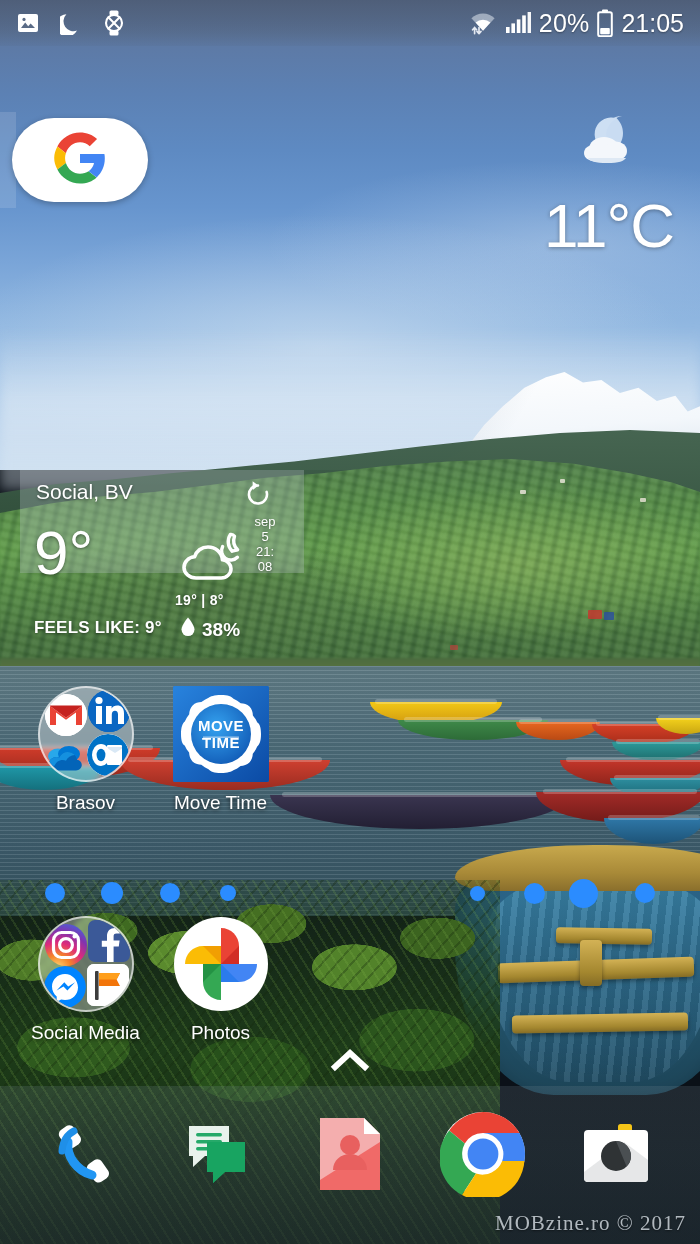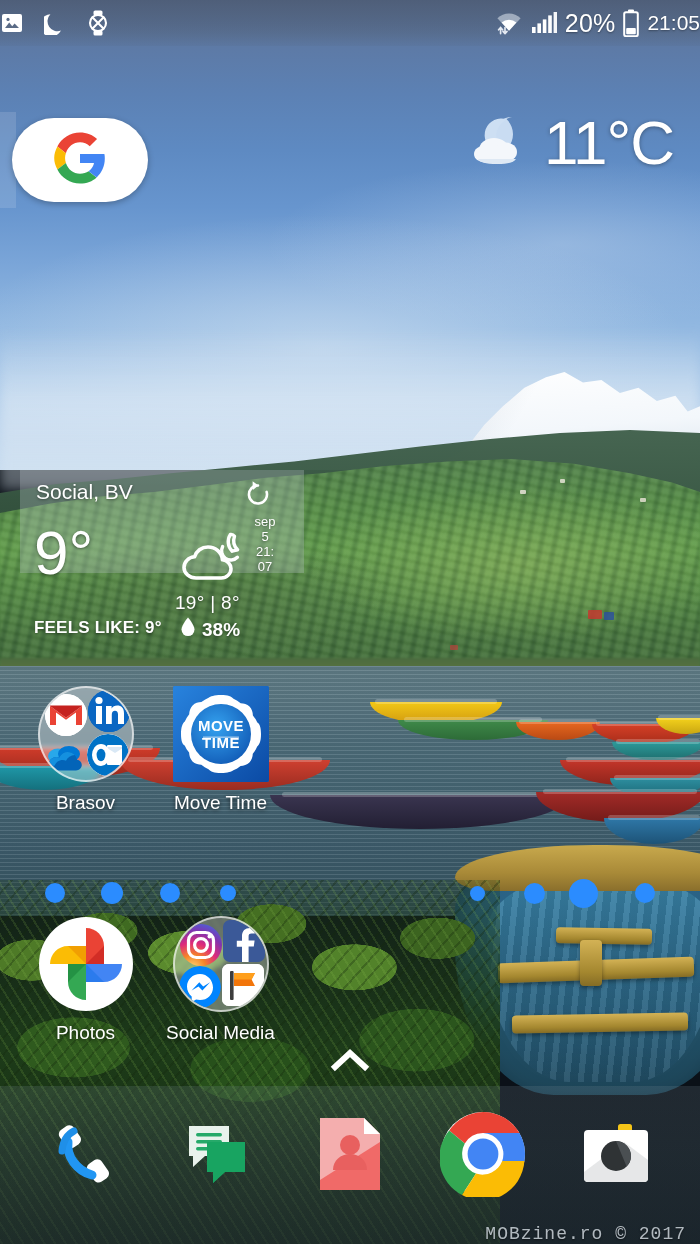--- a/index.html
+++ b/index.html
@@ -160,29 +160,29 @@
       repeating-linear-gradient(-48deg, rgba(20,40,12,.30) 0 2px, rgba(0,0,0,0) 2px 11px);
   }
   .wp-darkbottom {
     top: 1090px; height: 154px;
     background: linear-gradient(180deg, rgba(18,30,34,0) 0%, rgba(18,30,34,.35) 40%, rgba(14,24,28,.62) 100%);
   }
 
   
   #statusbar {
     position: absolute; top:0; left:0; width:700px; height:46px;
-    display:flex; align-items:center; padding: 0 0;
+    display:flex; align-items:center; padding: 0 16px;
     color:#fff;
     background: linear-gradient(180deg, rgba(62,76,100,.62) 0%, rgba(72,88,112,.38) 70%, rgba(80,96,120,.12) 100%);
     z-index: 40;
   }
   .sb-left { display:flex; align-items:center; gap:20px; }
   .sb-right { margin-left:auto; display:flex; align-items:center; gap:8px; }
   .sb-text { font-size:25px; font-weight:400; letter-spacing:.2px; text-shadow:0 1px 2px rgba(0,0,0,.35); }
-  .sb-clock { font-size:21px; font-weight:400; text-shadow:0 1px 2px rgba(0,0,0,.35); }
+  .sb-clock { font-size:25px; font-weight:400; text-shadow:0 1px 2px rgba(0,0,0,.35); }
   .ico { display:block; }
 
   
   #gwidget {
     position:absolute; top:118px; left:12px; width:136px; height:84px;
     background:#fff; border-radius:42px;
     display:flex; align-items:center; justify-content:center;
     box-shadow: 0 2px 6px rgba(0,0,0,.28);
     z-index: 20;
   }
@@ -191,21 +191,21 @@
     background: rgba(255,255,255,.13);
     z-index:19;
   }
 
   
   #topweather {
     position:absolute; top:112px; right:26px; z-index:20;
     text-align:right; color:#fff;
     text-shadow: 0 1px 4px rgba(0,0,0,.35);
   }
-  .tw-row { display:flex; align-items:center; justify-content:space-between; gap:14px; }
+  .tw-row { display:flex; align-items:center; justify-content:space-between; gap:23px;flex-direction:column; }
   .tw-temp { font-size:62px; font-weight:300; line-height:1; letter-spacing:-1px; }
   .tw-date { margin-top:12px; font-size:19px; font-weight:400; letter-spacing:.6px; }
 
   
   #wxwidget {
     position:absolute; top:470px; left:20px; width:284px; height:174px;
     z-index: 20; color:#fff;
     text-shadow: 0 1px 3px rgba(0,0,0,.45);
   }
   #wxwidget-bg {
@@ -214,21 +214,21 @@
     z-index: 19;
   }
   .wx-city { position:absolute; top:10px; left:16px; font-size:21px; font-weight:400; }
   .wx-refresh { position:absolute; top:8px; left:225px; }
   .wx-stamp {
     position:absolute; top:44px; left:222px; width:46px;
     font-size:13px; line-height:15px; text-align:center; font-weight:400;
   }
   .wx-temp { position:absolute; top:52px; left:14px; font-size:62px; font-weight:300; line-height:1; }
   .wx-icon { position:absolute; top:62px; left:158px; }
-  .wx-hilo { position:absolute; top:122px; left:155px; font-size:19px; font-weight:400; letter-spacing:.3px; }
+  .wx-hilo { position:absolute; top:122px; left:155px; font-size:14px; font-weight:700; letter-spacing:.3px; }
   .wx-feels { position:absolute; top:148px; left:14px; font-size:17px; font-weight:700; letter-spacing:.2px; }
   .wx-rain { position:absolute; top:146px; left:160px; display:flex; align-items:center; gap:6px; font-size:19px; font-weight:700; }
 
   
   #appgrid { position:absolute; top:686px; left:0; width:700px; z-index:22; }
   .app-row { display:flex; padding-left:18px; }
   .app-cell { width:135px; display:flex; flex-direction:column; align-items:center; }
   .app-icon-wrap { width:96px; height:96px; position:relative; }
   .app-label {
     margin-top:10px; font-size:19px; color:#fff; font-weight:400;
@@ -255,23 +255,23 @@
   #dock {
     position:absolute; bottom:0; left:0; width:700px; height:158px;
     background: linear-gradient(180deg, rgba(120,138,150,.20) 0%, rgba(100,118,132,.16) 100%);
     display:flex; align-items:center; justify-content:space-around;
     padding: 0 18px 18px; z-index:30;
   }
   .dock-item { width:96px; height:96px; display:flex; align-items:center; justify-content:center; }
 
   
   #watermark {
-    position:absolute; right:14px; bottom:0; z-index:35;
-    font-family: Liberation Mono, monospace;
-    font-size:18px; color:rgba(222,230,236,.78);
+    position:absolute; right:14px; bottom:8px; z-index:35;
+    font-family: Liberation Serif, serif;
+    font-size:21px; color:rgba(222,230,236,.78);
     letter-spacing:1px; text-shadow:0 1px 2px rgba(0,0,0,.5);
   }
 </style>
 </head>
 <body>
 
 <div id="screen">
 
   <div>
     <div class="wp wp-sky"></div>
@@ -417,21 +417,21 @@
       <svg width="26" height="30" viewBox="0 0 26 30">
         <path d="M13 7.5a9 9 0 1 0 8.6 6.4" fill="none" stroke="#fff" stroke-width="2.6" stroke-linecap="round"></path>
         <path d="M7.6 3.2L13.4 7.6 7.8 12" fill="#fff"></path>
       </svg>
     </div>
 
     <div class="wx-stamp">
       <div>sep</div>
       <div>5</div>
       <div>21:</div>
-      <div>07</div>
+      <div>08</div>
     </div>
 
     <div class="wx-temp">9°</div>
 
     <div class="wx-icon">
       <svg width="72" height="56" viewBox="0 0 72 56">
         <path d="M56.5 4.2c-1.6 4.6-.6 9.9 3.1 13.6l-5.4 1.4c-4.6-4.6-5.2-11.6-1.8-16.8 1.2-.2 2.7-.1 4.1 1.8z" fill="none" stroke="#fff" stroke-width="3.4" stroke-linejoin="round"></path>
         <path d="M44.6 14.6a9.2 9.2 0 0 0 14.8 10.6" fill="none" stroke="#fff" stroke-width="3.4" stroke-linecap="round"></path>
         <path d="M18 46c-6.6 0-12-4.7-12-10.6 0-5.6 4.6-10.2 10.6-10.6C18.2 19.2 23.6 15 30 15c7.6 0 13.8 5.6 14.4 12.8 4.8.6 8.6 4.4 8.6 9 0 5-4.4 9.2-9.8 9.2z" fill="none" stroke="#fff" stroke-width="3.6" stroke-linejoin="round"></path>
       </svg>
@@ -520,84 +520,84 @@
           </svg>
         </div>
         <div class="app-label">Move Time</div>
       </div>
     </div>
 
     <div class="app-row" style="margin-top:102px;">
 
       <div class="app-cell">
         <div class="app-icon-wrap">
+          <div class="folder">
+
+            <div class="mini" style="left:5px;top:6px;">
+              <svg width="42" height="42" viewBox="0 0 42 42">
+                <defs>
+                  <radialGradient id="ig" cx="0.3" cy="1.05" r="1.1">
+                    <stop offset="0" stop-color="#FFD776"></stop>
+                    <stop offset=".28" stop-color="#F58529"></stop>
+                    <stop offset=".55" stop-color="#DD2A7B"></stop>
+                    <stop offset=".8" stop-color="#8134AF"></stop>
+                    <stop offset="1" stop-color="#515BD4"></stop>
+                  </radialGradient>
+                </defs>
+                <rect width="42" height="42" rx="12" fill="url(#ig)"></rect>
+                <rect x="8.5" y="8.5" width="25" height="25" rx="8" fill="none" stroke="#fff" stroke-width="3.2"></rect>
+                <circle cx="21" cy="21" r="6.4" fill="none" stroke="#fff" stroke-width="3.2"></circle>
+                <circle cx="29.6" cy="12.4" r="2.1" fill="#fff"></circle>
+              </svg>
+            </div>
+
+            <div class="mini-sq" style="left:48px;top:2px;">
+              <svg width="42" height="42" viewBox="0 0 42 42">
+                <rect width="42" height="42" rx="5" fill="#3b5998"></rect>
+                <path d="M25.6 42V26.4h5.2l.8-6h-6v-3.8c0-1.8.5-3 3-3h3.2V8.2c-.6-.1-2.5-.3-4.8-.3-4.8 0-8 2.9-8 8.2v4.6h-5.2v6h5.2V42z" fill="#fff"></path>
+              </svg>
+            </div>
+
+            <div class="mini" style="left:4px;top:48px;">
+              <svg width="42" height="42" viewBox="0 0 42 42">
+                <circle cx="21" cy="21" r="21" fill="#0084FF"></circle>
+                <path d="M21 8c-7.4 0-13 5.5-13 12.6 0 4 1.8 7.6 4.7 9.9V36l4.4-2.4c1.2.3 2.5.5 3.9.5 7.4 0 13-5.5 13-12.6S28.4 8 21 8z" fill="#fff"></path>
+                <path d="M12.6 24.5l7.7-8.2 3.9 4.1 6.9-4.1-7.7 8.2-3.9-4.1z" fill="#0084FF"></path>
+              </svg>
+            </div>
+
+            <div class="mini-sq" style="left:47px;top:46px;background:#fff;">
+              <svg width="42" height="42" viewBox="0 0 42 42">
+                <rect width="42" height="42" rx="4" fill="#fff"></rect>
+                <rect x="8" y="7" width="3.6" height="29" rx="1" fill="#3d3d3d"></rect>
+                <path d="M12 9h21l-3.4 6.4L33 22H12z" fill="#F2750A"></path>
+                <path d="M12 9h21l-3.4 6.4H12z" fill="#FF9F1C"></path>
+              </svg>
+            </div>
+          </div>
+        </div>
+        <div class="app-label">Social Media</div>
+      </div>
+
+      <div class="app-cell">
+        <div class="app-icon-wrap">
           <svg width="96" height="96" viewBox="0 0 96 96">
             <circle cx="48" cy="48" r="47" fill="#ffffff"></circle>
             <path d="M48 12c9.9 0 18 8.1 18 18v18H48z" fill="#EA4335"></path>
             <path d="M84 48c0 9.9-8.1 18-18 18H48V48z" fill="#4285F4"></path>
             <path d="M48 84c-9.9 0-18-8.1-18-18V48h18z" fill="#34A853"></path>
             <path d="M12 48c0-9.9 8.1-18 18-18h18v18z" fill="#FBBC05"></path>
             <path d="M66 30v18H48z" fill="#c5221f" opacity=".65"></path>
             <path d="M66 66H48V48z" fill="#1a73e8" opacity=".55"></path>
             <path d="M30 66V48h18z" fill="#188038" opacity=".55"></path>
             <path d="M30 30h18v18z" fill="#ea8600" opacity=".55"></path>
           </svg>
         </div>
         <div class="app-label">Photos</div>
       </div>
-
-      <div class="app-cell">
-        <div class="app-icon-wrap">
-          <div class="folder">
-
-            <div class="mini" style="left:5px;top:6px;">
-              <svg width="42" height="42" viewBox="0 0 42 42">
-                <defs>
-                  <radialGradient id="ig" cx="0.3" cy="1.05" r="1.1">
-                    <stop offset="0" stop-color="#FFD776"></stop>
-                    <stop offset=".28" stop-color="#F58529"></stop>
-                    <stop offset=".55" stop-color="#DD2A7B"></stop>
-                    <stop offset=".8" stop-color="#8134AF"></stop>
-                    <stop offset="1" stop-color="#515BD4"></stop>
-                  </radialGradient>
-                </defs>
-                <rect width="42" height="42" rx="12" fill="url(#ig)"></rect>
-                <rect x="8.5" y="8.5" width="25" height="25" rx="8" fill="none" stroke="#fff" stroke-width="3.2"></rect>
-                <circle cx="21" cy="21" r="6.4" fill="none" stroke="#fff" stroke-width="3.2"></circle>
-                <circle cx="29.6" cy="12.4" r="2.1" fill="#fff"></circle>
-              </svg>
-            </div>
-
-            <div class="mini-sq" style="left:48px;top:2px;">
-              <svg width="42" height="42" viewBox="0 0 42 42">
-                <rect width="42" height="42" rx="5" fill="#3b5998"></rect>
-                <path d="M25.6 42V26.4h5.2l.8-6h-6v-3.8c0-1.8.5-3 3-3h3.2V8.2c-.6-.1-2.5-.3-4.8-.3-4.8 0-8 2.9-8 8.2v4.6h-5.2v6h5.2V42z" fill="#fff"></path>
-              </svg>
-            </div>
-
-            <div class="mini" style="left:4px;top:48px;">
-              <svg width="42" height="42" viewBox="0 0 42 42">
-                <circle cx="21" cy="21" r="21" fill="#0084FF"></circle>
-                <path d="M21 8c-7.4 0-13 5.5-13 12.6 0 4 1.8 7.6 4.7 9.9V36l4.4-2.4c1.2.3 2.5.5 3.9.5 7.4 0 13-5.5 13-12.6S28.4 8 21 8z" fill="#fff"></path>
-                <path d="M12.6 24.5l7.7-8.2 3.9 4.1 6.9-4.1-7.7 8.2-3.9-4.1z" fill="#0084FF"></path>
-              </svg>
-            </div>
-
-            <div class="mini-sq" style="left:47px;top:46px;background:#fff;">
-              <svg width="42" height="42" viewBox="0 0 42 42">
-                <rect width="42" height="42" rx="4" fill="#fff"></rect>
-                <rect x="8" y="7" width="3.6" height="29" rx="1" fill="#3d3d3d"></rect>
-                <path d="M12 9h21l-3.4 6.4L33 22H12z" fill="#F2750A"></path>
-                <path d="M12 9h21l-3.4 6.4H12z" fill="#FF9F1C"></path>
-              </svg>
-            </div>
-          </div>
-        </div>
-        <div class="app-label">Social Media</div>
-      </div>
     </div>
   </div>
 
   <div id="pagedots">
       <span class="pdot" style="background: rgb(43, 140, 255); width: 20px; height: 20px; left: 45px; top: 3px;"></span>
       <span class="pdot" style="background: rgb(43, 140, 255); width: 22px; height: 22px; left: 101px; top: 2px;"></span>
       <span class="pdot" style="background: rgb(43, 140, 255); width: 20px; height: 20px; left: 160px; top: 3px;"></span>
       <span class="pdot" style="background: rgb(43, 140, 255); width: 16px; height: 16px; left: 220px; top: 5px;"></span>
       <span class="pdot" style="background: rgb(43, 140, 255); width: 15px; height: 15px; left: 469.5px; top: 5.5px;"></span>
       <span class="pdot" style="background: rgb(43, 140, 255); width: 21px; height: 21px; left: 523.5px; top: 2.5px;"></span>

